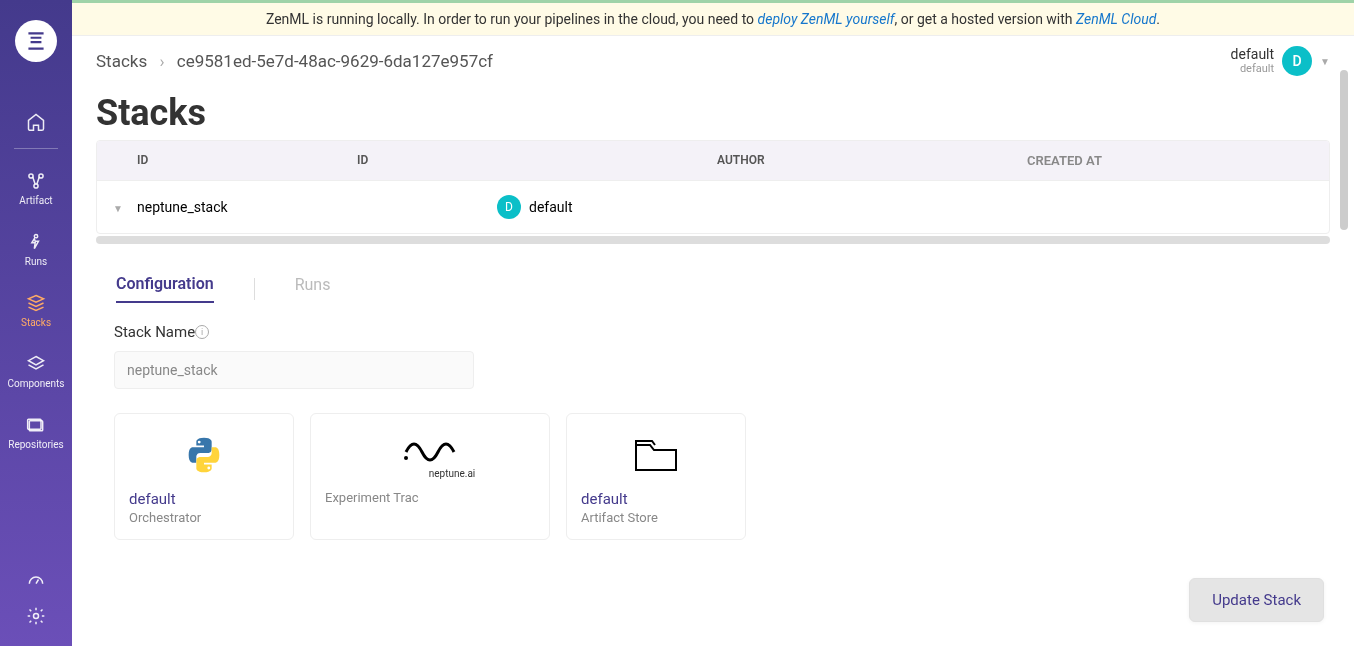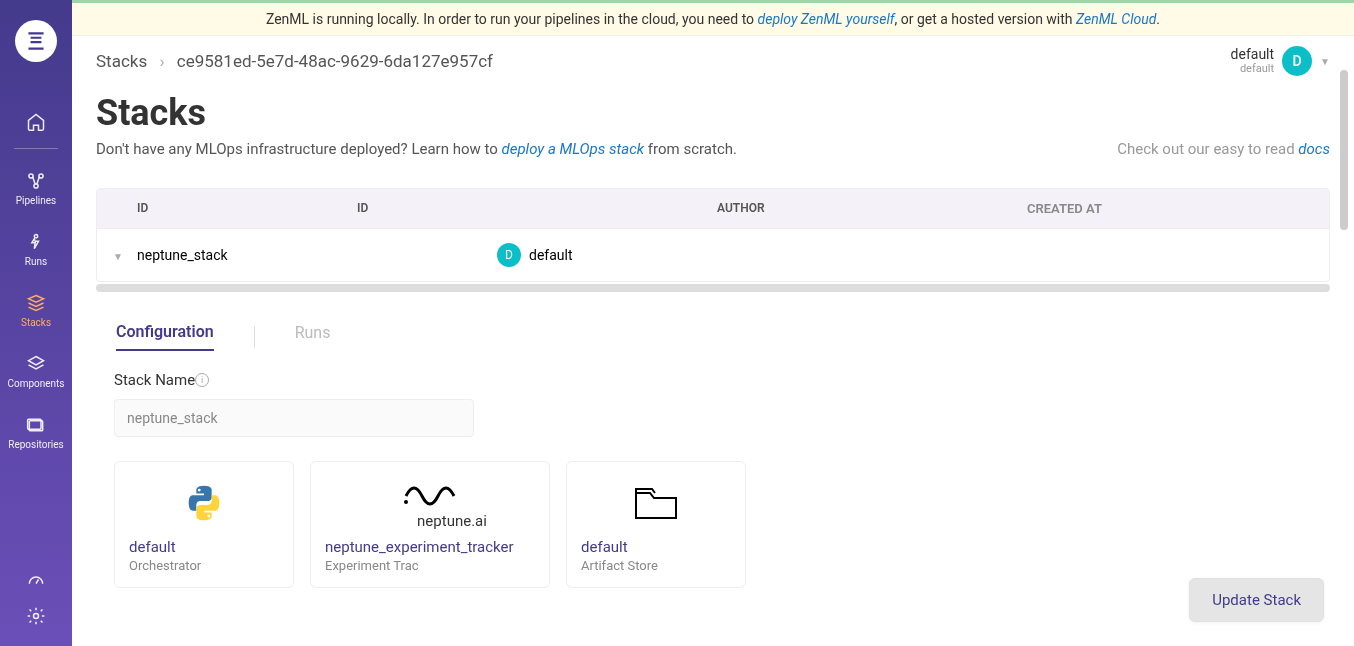--- a/index.html
+++ b/index.html
@@ -92,21 +92,21 @@
 
   <div class="nav-item">
     <span class="nav-icon">
         <svg width="20" height="20" viewBox="0 0 24 24" fill="none" stroke="currentColor" stroke-width="1.8">
           <circle cx="6" cy="6" r="2.5"></circle>
           <circle cx="18" cy="6" r="2.5"></circle>
           <circle cx="12" cy="18" r="2.5"></circle>
           <path d="M8 7l3 9M16 7l-3 9"></path>
         </svg>
       </span>
-    <span class="nav-label">Pipelines</span>
+    <span class="nav-label">Artifact</span>
   </div>
 
   <div class="nav-item">
     <span class="nav-icon">
         <svg width="20" height="20" viewBox="0 0 24 24" fill="none" stroke="currentColor" stroke-width="1.8">
           <circle cx="12" cy="5" r="2"></circle>
           <path d="M10 8l-3 5h4l-1 7 5-9h-4z"></path>
         </svg>
       </span>
     <span class="nav-label">Runs</span>
@@ -173,28 +173,20 @@
         <div class="user-name">default</div>
         <div class="user-sub">default</div>
       </div>
       <div class="avatar">D</div>
       <span style="color:#aaa;font-size:10px;">▼</span>
     </div>
   </div>
 
   <div class="content">
     <h1 class="page-title">Stacks</h1>
-    <div class="subtitle-row">
-      <div>
-        <span>Don't have any MLOps infrastructure deployed? Learn how to </span><a class="link">deploy a MLOps stack</a><span> from scratch.</span>
-      </div>
-      <div class="docs-prompt">
-        <span>Check out our easy to read </span><a class="link">docs</a>
-      </div>
-    </div>
 
     <div class="table">
       <div class="table-head">
         <div class="col-expand"></div>
         <div class="col-id1">ID</div>
         <div class="col-id2">ID</div>
         <div class="col-author">AUTHOR</div>
         <div class="col-created">CREATED AT</div>
       </div>
       <div class="table-row">
@@ -231,23 +223,22 @@
         <div class="comp-name">default</div>
         <div class="comp-type">Orchestrator</div>
       </div>
 
       <div class="component-card wide">
         <div class="comp-icon" style="flex-direction:column;">
           <svg width="60" height="34" viewBox="0 0 60 34">
               <path fill="none" stroke="#000" stroke-width="3" d="M6 20 Q14 4 22 20 T38 20 T54 20"></path>
               <circle cx="6" cy="26" r="2" fill="#000"></circle>
             </svg>
-          <div style="font-size:15px;color:#333;margin-top:2px;padding-left:44px;">neptune.ai</div>
-        </div>
-        <div class="comp-name">neptune_experiment_tracker</div>
+          <div style="font-size:10px;color:#333;margin-top:2px;padding-left:44px;">neptune.ai</div>
+        </div>
         <div class="comp-type">Experiment Trac</div>
       </div>
 
       <div class="component-card">
         <div class="comp-icon">
           <svg width="48" height="40" viewBox="0 0 48 40" fill="none" stroke="#000" stroke-width="2">
               <path d="M4 10h14l4 5h22v20H4z"></path>
               <path d="M4 10V6h16l3 4"></path>
             </svg>
         </div>

